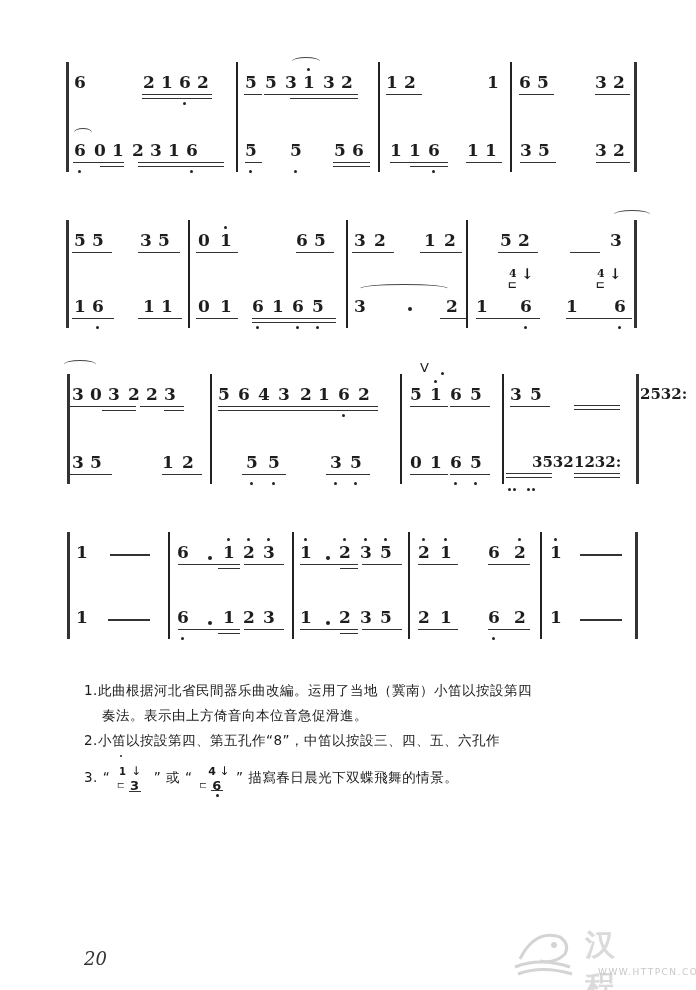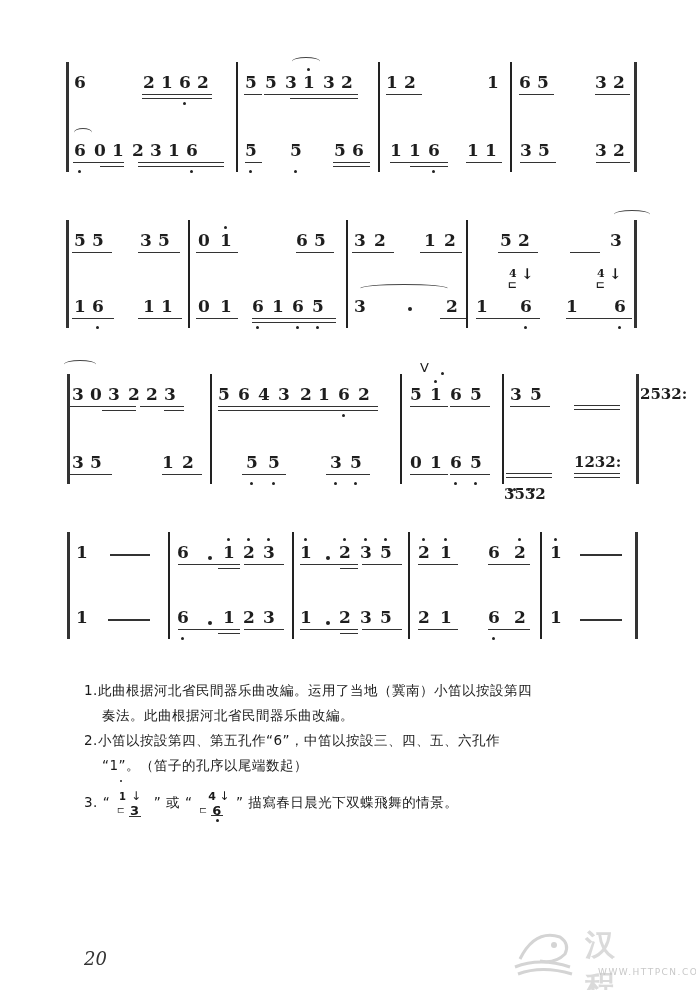--- a/index.html
+++ b/index.html
@@ -236,21 +236,21 @@
       <div class="uline" style="left: 450px; width: 40px; top: 406px;"></div>
       <div class="uline" style="left: 510px; width: 40px; top: 406px;"></div>
       <div class="uline" style="left: 70px; width: 42px; top: 474px;"></div>
       <div class="uline" style="left: 162px; width: 40px; top: 474px;"></div>
       <div class="uline" style="left: 242px; width: 44px; top: 474px;"></div>
       <div class="uline" style="left: 326px; width: 44px; top: 474px;"></div>
       <div class="uline" style="left: 410px; width: 38px; top: 474px;"></div>
       <div class="uline" style="left: 450px; width: 40px; top: 474px;"></div>
       <div class="tie" style="left: 64px; width: 32px; top: 360px;"></div>
       <div class="note small" style="left: 608px; top: 384px; width: auto; letter-spacing: 0px; margin-left: 32px;">2532:</div>
-      <div class="note small" style="left: 504px; top: 452px; width: auto; letter-spacing: 0px; margin-top: 32px;">3532</div>
+      <div class="note small" style="left: 532px; top: 452px; width: auto; letter-spacing: 0px;">3532</div>
       <div class="note small" style="left: 574px; top: 452px; width: auto; letter-spacing: 0px;">1232:</div>
       <div class="uline" style="left: 574px; width: 46px; top: 405px;"></div>
       <div class="uline" style="left: 574px; width: 46px; top: 409px;"></div>
       <div class="uline" style="left: 506px; width: 46px; top: 473px;"></div>
       <div class="uline" style="left: 506px; width: 46px; top: 477px;"></div>
       <div class="uline" style="left: 574px; width: 46px; top: 473px;"></div>
       <div class="uline" style="left: 574px; width: 46px; top: 477px;"></div>
       <div class="dot-below" style="left: 508px; top: 488px;"></div>
       <div class="dot-below" style="left: 513px; top: 488px;"></div>
       <div class="dot-below" style="left: 527px; top: 488px;"></div>
@@ -328,26 +328,25 @@
       <div class="aug" style="left: 326px; top: 556px;"></div>
       <div class="aug" style="left: 208px; top: 621px;"></div>
       <div class="aug" style="left: 326px; top: 621px;"></div>
       <div class="colon" style="left: 620px; top: 382px;"></div>
     </div>
 
   <div class="notes-section">
 
     <div class="note-item">
       <span>1.</span><span>此曲根据河北省民間器乐曲改編。运用了当地（冀南）小笛以按設第四</span>
-      <span class="cont">奏法。此曲根据河北省民間器乐曲改編。</span>
+      <span class="cont">奏法。表示由上方倚音向本位音急促滑進。</span>
     </div>
 
     <div class="note-item">
-      <span>2.</span><span>小笛以按設第四、第五孔作“6”，中笛以按設三、四、五、六孔作</span>
-      <span class="cont">“1”。（笛子的孔序以尾端数起）</span>
+      <span>2.</span><span>小笛以按設第四、第五孔作“8”，中笛以按設三、四、五、六孔作</span>
     </div>
 
     <div class="note-item" style="margin-top:8px;">
       <span>3.</span>
       <span>“</span>
       <span class="inline-sym">
         <span style="position:absolute;left:4px;top:-2px;font-size:10px;font-weight:bold;">1</span>
         <span style="position:absolute;left:5px;top:-6px;width:2px;height:2px;border-radius:50%;background:#222;"></span>
         <span style="position:absolute;left:16px;top:-2px;font-size:12px;">↓</span>
         <span style="position:absolute;left:1px;top:12px;font-size:10px;">ㄷ</span>

